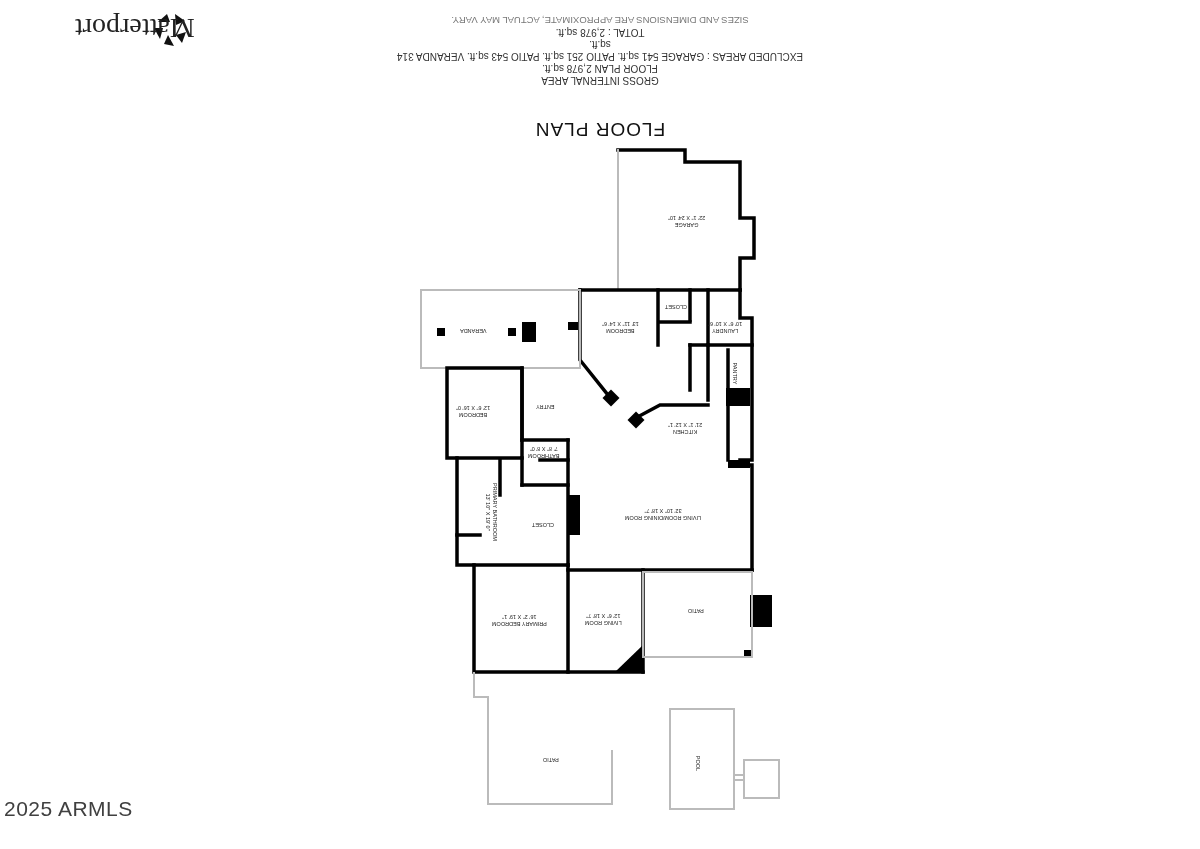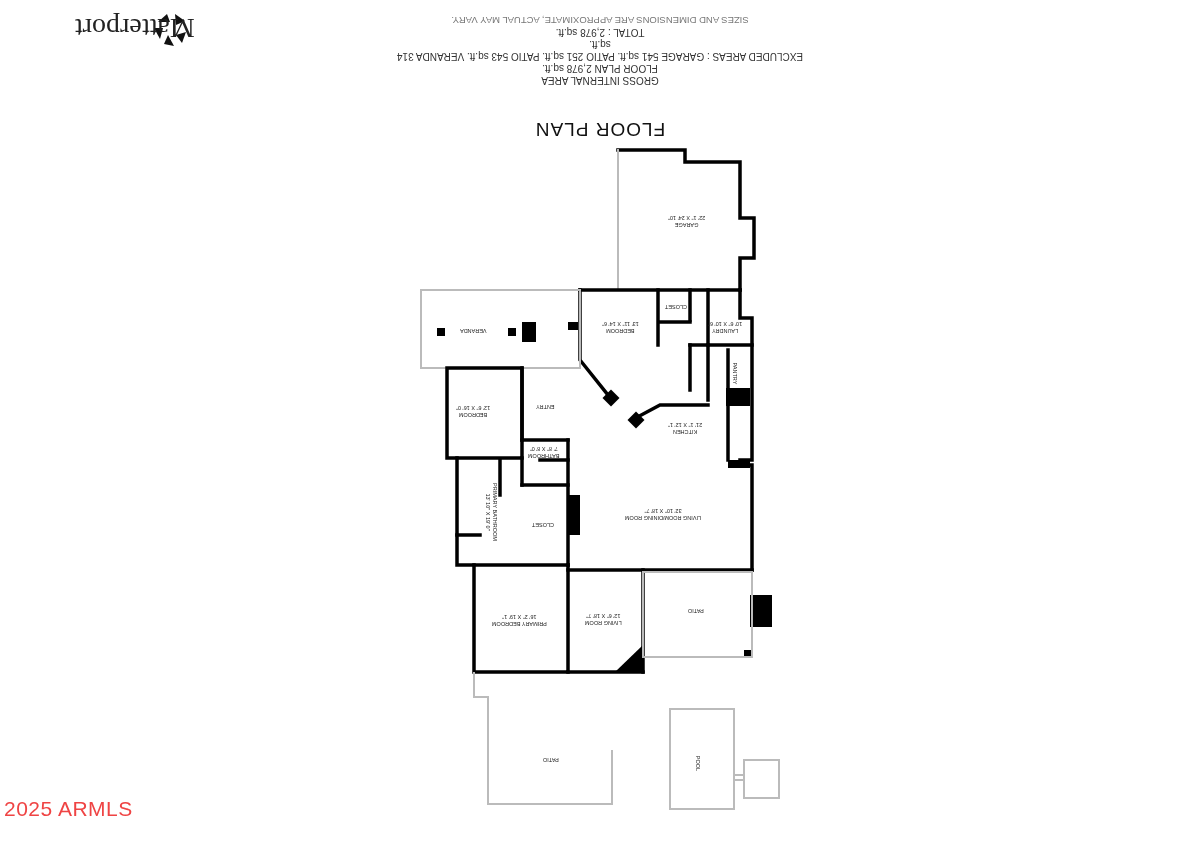--- a/index.html
+++ b/index.html
@@ -7,21 +7,21 @@
   #logo { position:absolute; left:10px; top:8px; width:185px; height:42px; }
   #logo .wordmark { position:absolute; right:0; top:4px; font-family:"Liberation Serif", serif; font-size:28px; color:#222; transform:rotate(180deg); }
   #logo svg { position:absolute; left:140px; top:2px; }
   #hdr { position:absolute; left:370px; top:6px; width:460px; height:80px; transform:rotate(180deg); text-align:center; font-size:10px; line-height:12px; color:#333; }
   #hdr .line { white-space:nowrap; }
   #hdr .disc { color:#777; font-size:9.5px; }
   #title { position:absolute; left:530px; top:118px; width:140px; text-align:center; font-size:19px; letter-spacing:1px; transform:rotate(180deg); color:#111; }
   #plan { position:absolute; left:0; top:0; }
   .room-label { position:absolute; transform:rotate(180deg); font-size:5.5px; text-align:center; line-height:7px; color:#222; white-space:nowrap; text-transform:uppercase; }
   .room-label.v { transform:rotate(90deg); }
-  #copyright { position:absolute; left:4px; top:797px; font-size:21px; color:#ef4444; letter-spacing:0.5px; }
+  #copyright { position:absolute; left:4px; top:797px; font-size:21px; color:#404040; letter-spacing:0.5px; }
 </style>
 </head>
 <body>
 
 <div id="logo">
   <svg width="40" height="40" viewBox="0 0 40 40">
     <g transform="translate(20 20) rotate(180)">
       <polygon points="-4,-16 6,-14 2,-5" fill="#111"></polygon>
       <polygon points="10,-9 16,2 7,2" fill="#111"></polygon>
       <polygon points="12,8 3,16 0,8" fill="#111"></polygon>

